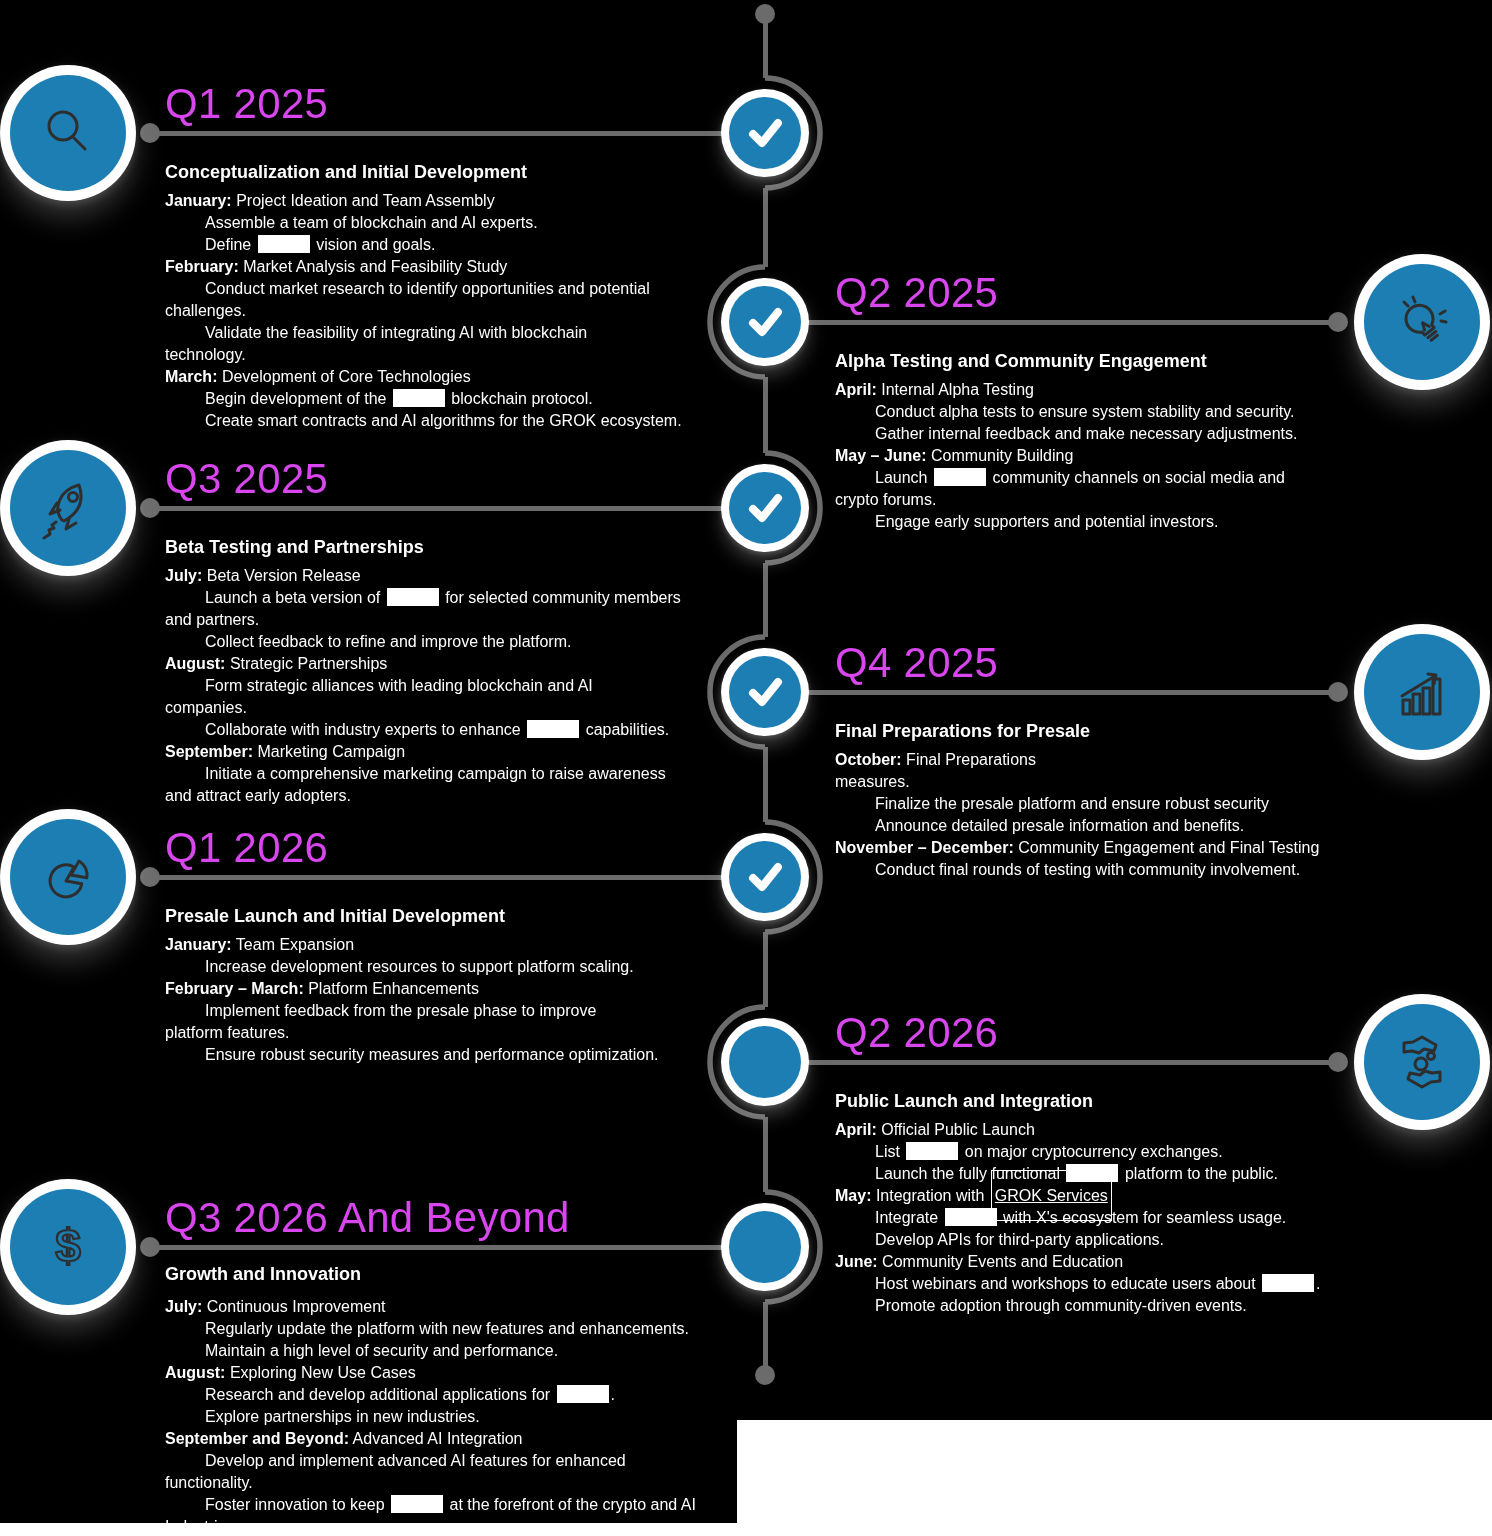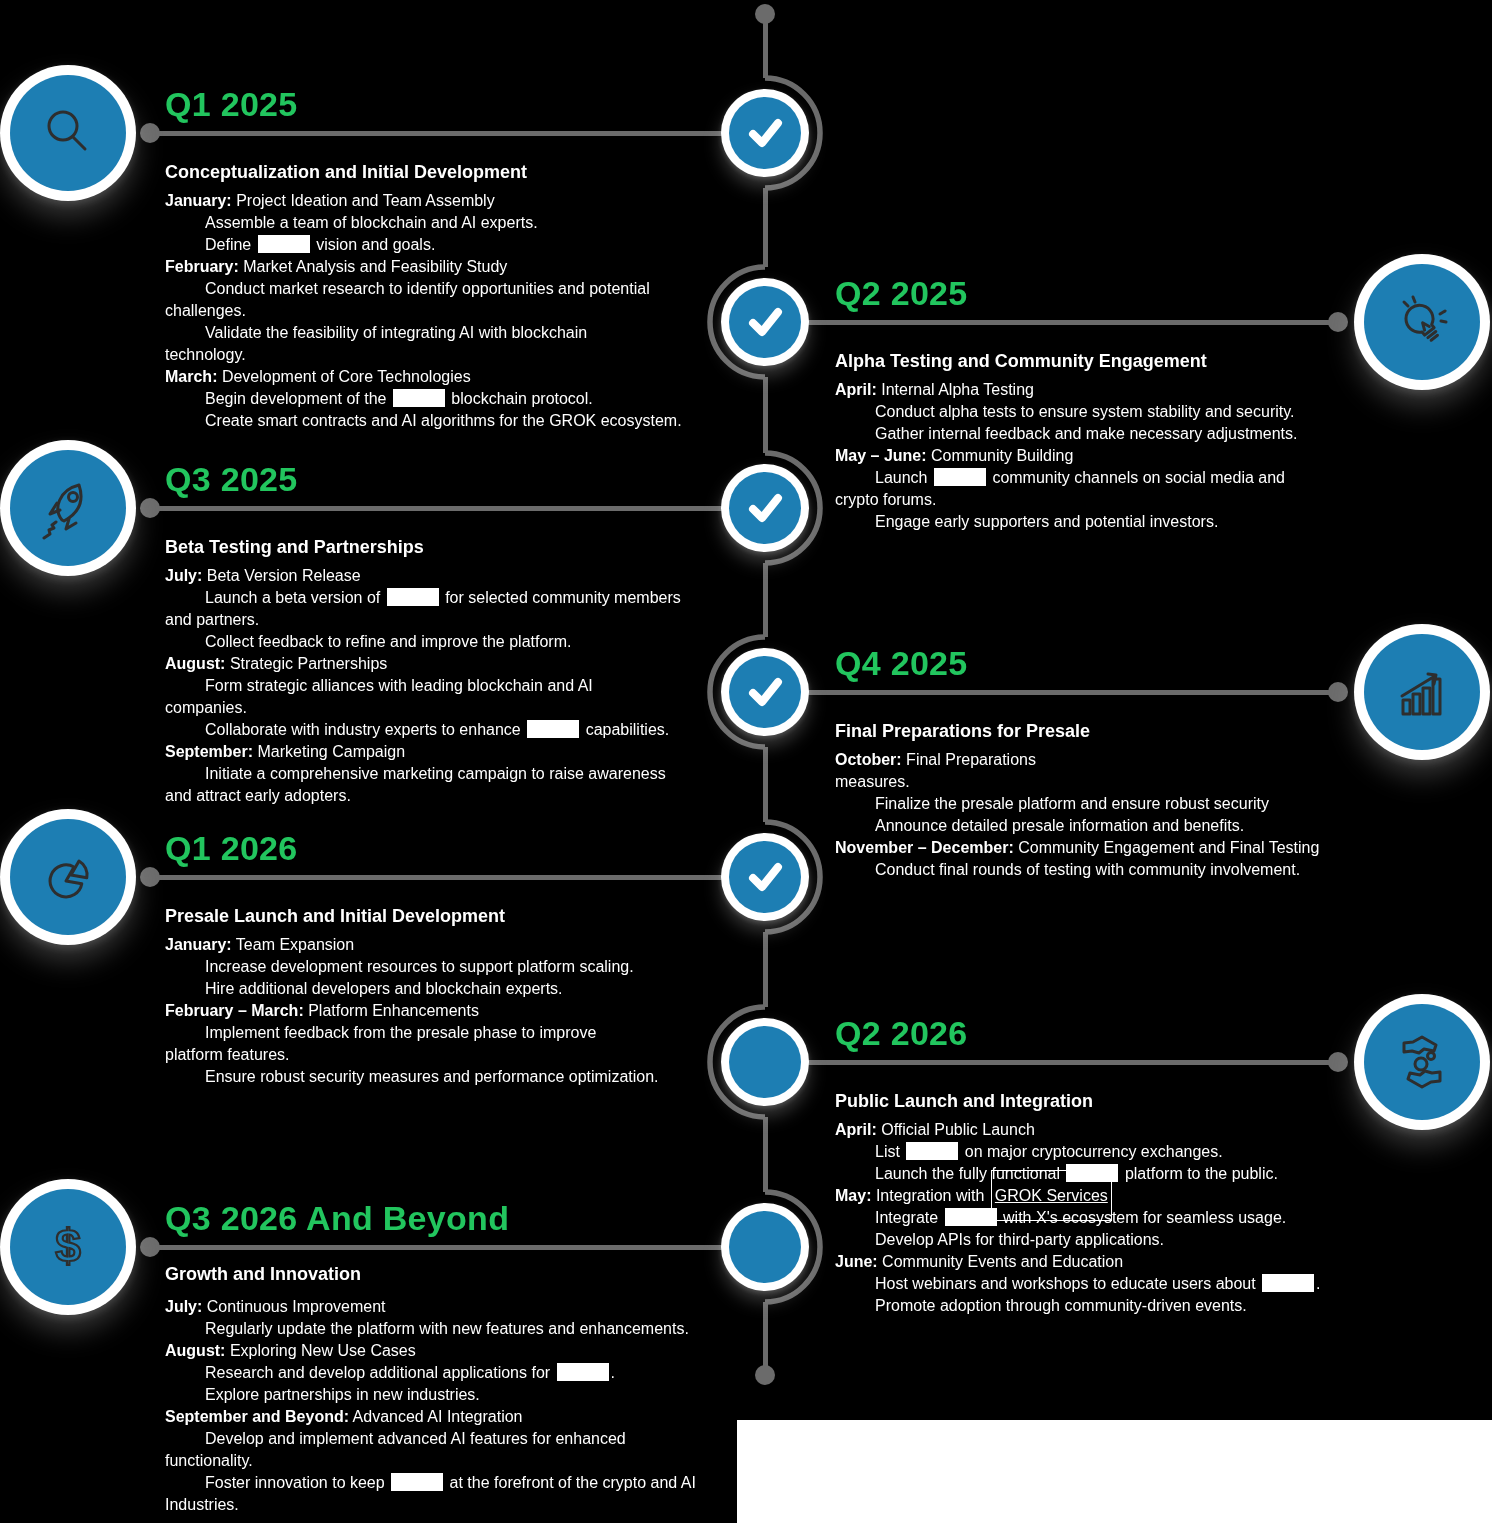--- a/index.html
+++ b/index.html
@@ -24,21 +24,21 @@
   .iconwrap { position:absolute; width:136px; height:136px; z-index:2; }
   .iring { position:absolute; left:0; top:0; width:136px; height:136px; border-radius:50%;
            background:#ffffff; box-shadow:0 16px 28px rgba(210,210,210,.26), 0 3px 8px rgba(255,255,255,.15); }
   .idisc { position:absolute; left:10px; top:10px; width:116px; height:116px; border-radius:50%; background:#1d7eb3; }
   .iglyph { position:absolute; left:36px; top:36px; }
   .iglyph * { vector-effect:none; }
   .iglyph path, .iglyph circle, .iglyph rect, .iglyph line, .iglyph polyline
          { fill:none; stroke:#2e2e2e; stroke-width:3; stroke-linecap:round; stroke-linejoin:round; }
   
   .block { position:absolute; z-index:3; }
-  .title { margin:0; font-size:34px; line-height:52px; font-weight:700; letter-spacing:.3px; color:#22c55e; }
+  .title { margin:0; font-size:42px; line-height:52px; font-weight:400; letter-spacing:.3px; color:#d946ef; }
   .subtitle { margin-top:30px; font-size:18px; line-height:24px; font-weight:700; color:#fff; }
   .body { margin-top:6px; }
   .bline { font-size:16px; line-height:22px; white-space:nowrap; color:#fff; }
   .bline b { font-weight:700; }
   .bline.ind { padding-left:40px; }
   .block.tight .subtitle { margin-top:18px; }
   .block.tight .body { margin-top:10px; }
   .redact { display:inline-block; width:52px; height:18px; background:#ffffff; vertical-align:-3px; margin:0 2px; }
   .boxlink { border:1.5px solid #ffffff; text-decoration:underline; padding:16px 3px; margin-left:2px; cursor:pointer; }
   
@@ -271,21 +271,20 @@
         <div class="bline"><b>November – December:</b> Community Engagement and Final Testing</div>
         <div class="bline ind">Conduct final rounds of testing with community involvement.</div>
       </div>
   </section>
   <section class="block" style="left:165px; top:822px;">
     <h2 class="title">Q1 2026</h2>
     <div class="subtitle">Presale Launch and Initial Development</div>
     <div class="body">
         <div class="bline"><b>January:</b> Team Expansion</div>
         <div class="bline ind">Increase development resources to support platform scaling.</div>
-        <div class="bline ind">Hire additional developers and blockchain experts.</div>
         <div class="bline"><b>February – March:</b> Platform Enhancements</div>
         <div class="bline ind">Implement feedback from the presale phase to improve</div>
         <div class="bline">platform features.</div>
         <div class="bline ind">Ensure robust security measures and performance optimization.</div>
       </div>
   </section>
   <section class="block" style="left:835px; top:1007px;">
     <h2 class="title">Q2 2026</h2>
     <div class="subtitle">Public Launch and Integration</div>
     <div class="body">
@@ -299,20 +298,21 @@
         <div class="bline ind">Host webinars and workshops to educate users about <span class="redact"></span>.</div>
         <div class="bline ind">Promote adoption through community-driven events.</div>
       </div>
   </section>
   <section class="block tight" style="left:165px; top:1192px;">
     <h2 class="title">Q3 2026 And Beyond</h2>
     <div class="subtitle">Growth and Innovation</div>
     <div class="body">
         <div class="bline"><b>July:</b> Continuous Improvement</div>
         <div class="bline ind">Regularly update the platform with new features and enhancements.</div>
+        <div class="bline ind">Maintain a high level of security and performance.</div>
         <div class="bline"><b>August:</b> Exploring New Use Cases</div>
         <div class="bline ind">Research and develop additional applications for <span class="redact"></span>.</div>
         <div class="bline ind">Explore partnerships in new industries.</div>
         <div class="bline"><b>September and Beyond:</b> Advanced AI Integration</div>
         <div class="bline ind">Develop and implement advanced AI features for enhanced</div>
         <div class="bline">functionality.</div>
         <div class="bline ind">Foster innovation to keep <span class="redact"></span> at the forefront of the crypto and AI</div>
         <div class="bline">Industries.</div>
       </div>
   </section>

